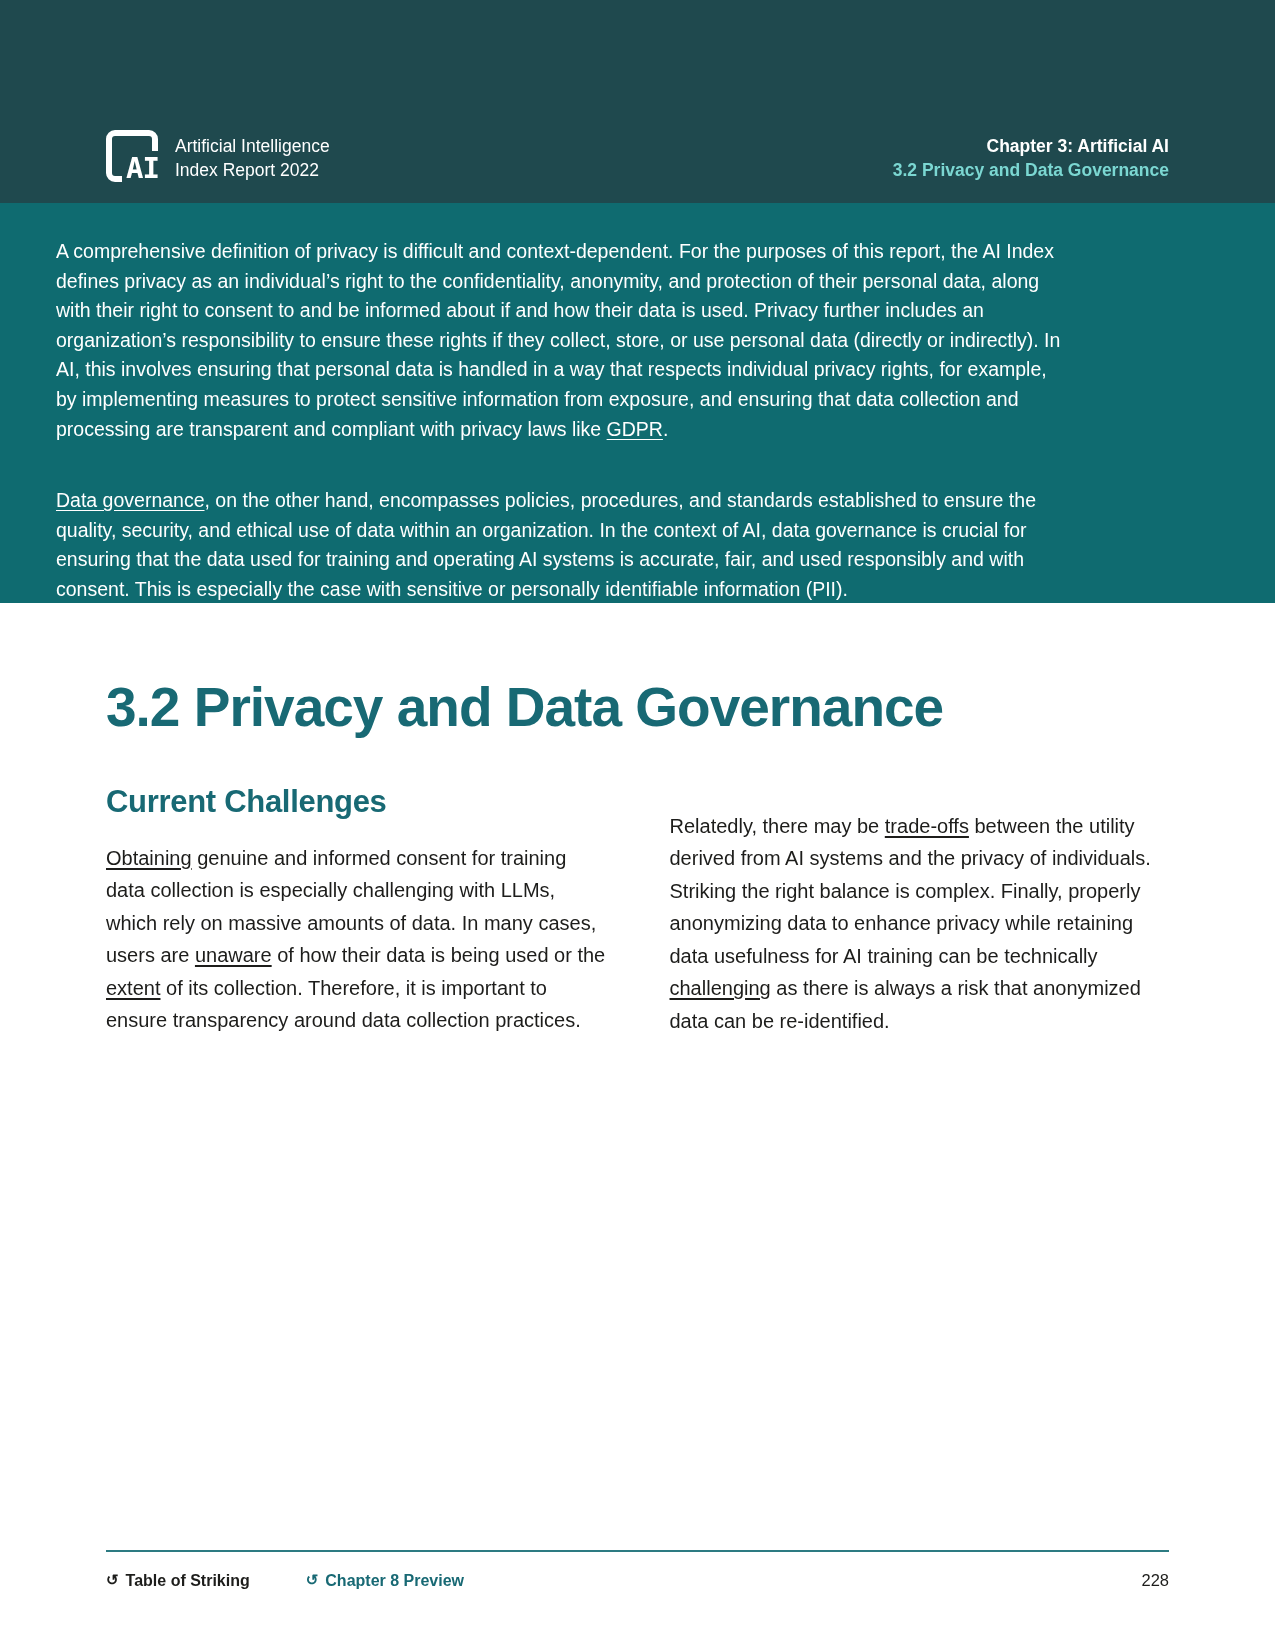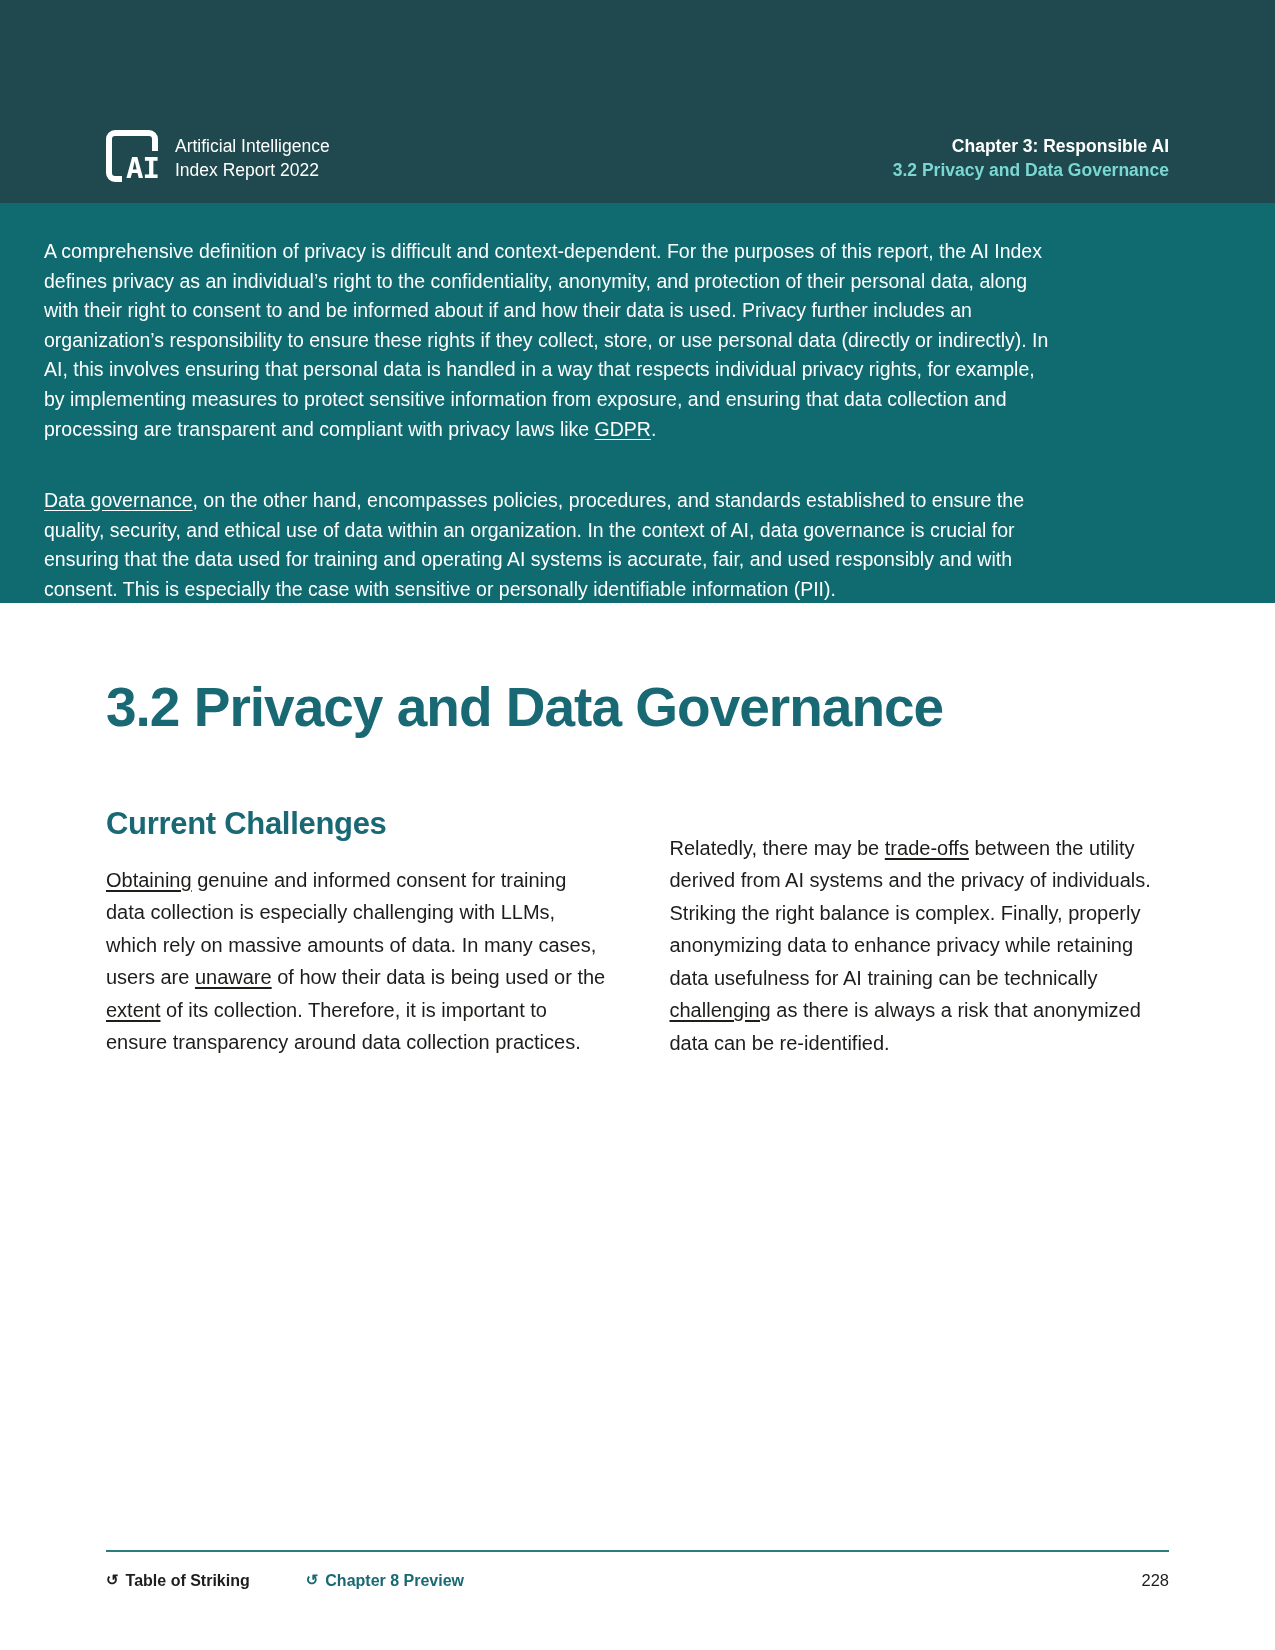--- a/index.html
+++ b/index.html
@@ -42,36 +42,36 @@
   }
   .chapter-meta{
     text-align:right;font-size:17.5px;font-weight:bold;line-height:24px;
   }
   .chapter-meta .line1{color:var(--white);}
   .chapter-meta .line2{color:var(--accent_aqua);}
 
   
   .band{
     background:var(--band_bg);color:var(--white);
-    padding:34px 106px 40px 44px;height:400px;
+    padding:34px 106px 40px 56px;height:400px;
   }
   .band p{
     font-size:19.5px;line-height:29.6px;font-weight:normal;max-width:1010px;
   }
   .band p + p{margin-top:42px;}
   .u-link{text-decoration:underline;text-underline-offset:3px;cursor:pointer;}
 
   
   .main{padding:0 106px;}
   .section-title{
     margin-top:74px;color:var(--heading_teal);
     font-size:55px;font-weight:bold;letter-spacing:-1px;line-height:1.1;
   }
   .challenges{
-    margin-top:68px;
+    margin-top:46px;
     display:grid;grid-template-columns:1fr 1fr;column-gap:64px;
     align-items:start;
   }
   .challenges h2{
     color:var(--heading_teal);font-size:31px;font-weight:bold;letter-spacing:-0.3px;
   }
   .col p{
     color:var(--text_dark);font-size:20px;line-height:32.5px;font-weight:normal;
   }
   .col-left p{margin-top:22px;}
@@ -100,21 +100,21 @@
     <div class="brand">
       <div class="logo">
         <span class="logo-letters">AI</span>
       </div>
       <div class="brand-text">
         <div>Artificial Intelligence</div>
         <div>Index Report 2022</div>
       </div>
     </div>
     <div class="chapter-meta">
-      <div class="line1">Chapter 3: Responsible AI</div>
+      <div class="line1">Chapter 3: Artificial AI</div>
       <div class="line2">3.2 Privacy and Data Governance</div>
     </div>
   </header>
 
   <section class="band">
     <p><span>A comprehensive definition of privacy is difficult and context-dependent. For the purposes of this report, the AI Index defines privacy as an individual’s right to the confidentiality, anonymity, and protection of their personal data, along with their right to consent to and be informed about if and how their data is used. Privacy further includes an organization’s responsibility to ensure these rights if they collect, store, or use personal data (directly or indirectly). In AI, this involves ensuring that personal data is handled in a way that respects individual privacy rights, for example, by implementing measures to protect sensitive information from exposure, and ensuring that data collection and processing are transparent and compliant with privacy laws like </span><span class="u-link">GDPR</span><span>.</span></p>
     <p><span class="u-link">Data governance</span><span>, on the other hand, encompasses policies, procedures, and standards established to ensure the quality, security, and ethical use of data within an organization. In the context of AI, data governance is crucial for ensuring that the data used for training and operating AI systems is accurate, fair, and used responsibly and with consent. This is especially the case with sensitive or personally identifiable information (PII).</span></p>
   </section>
 
   <main class="main">

